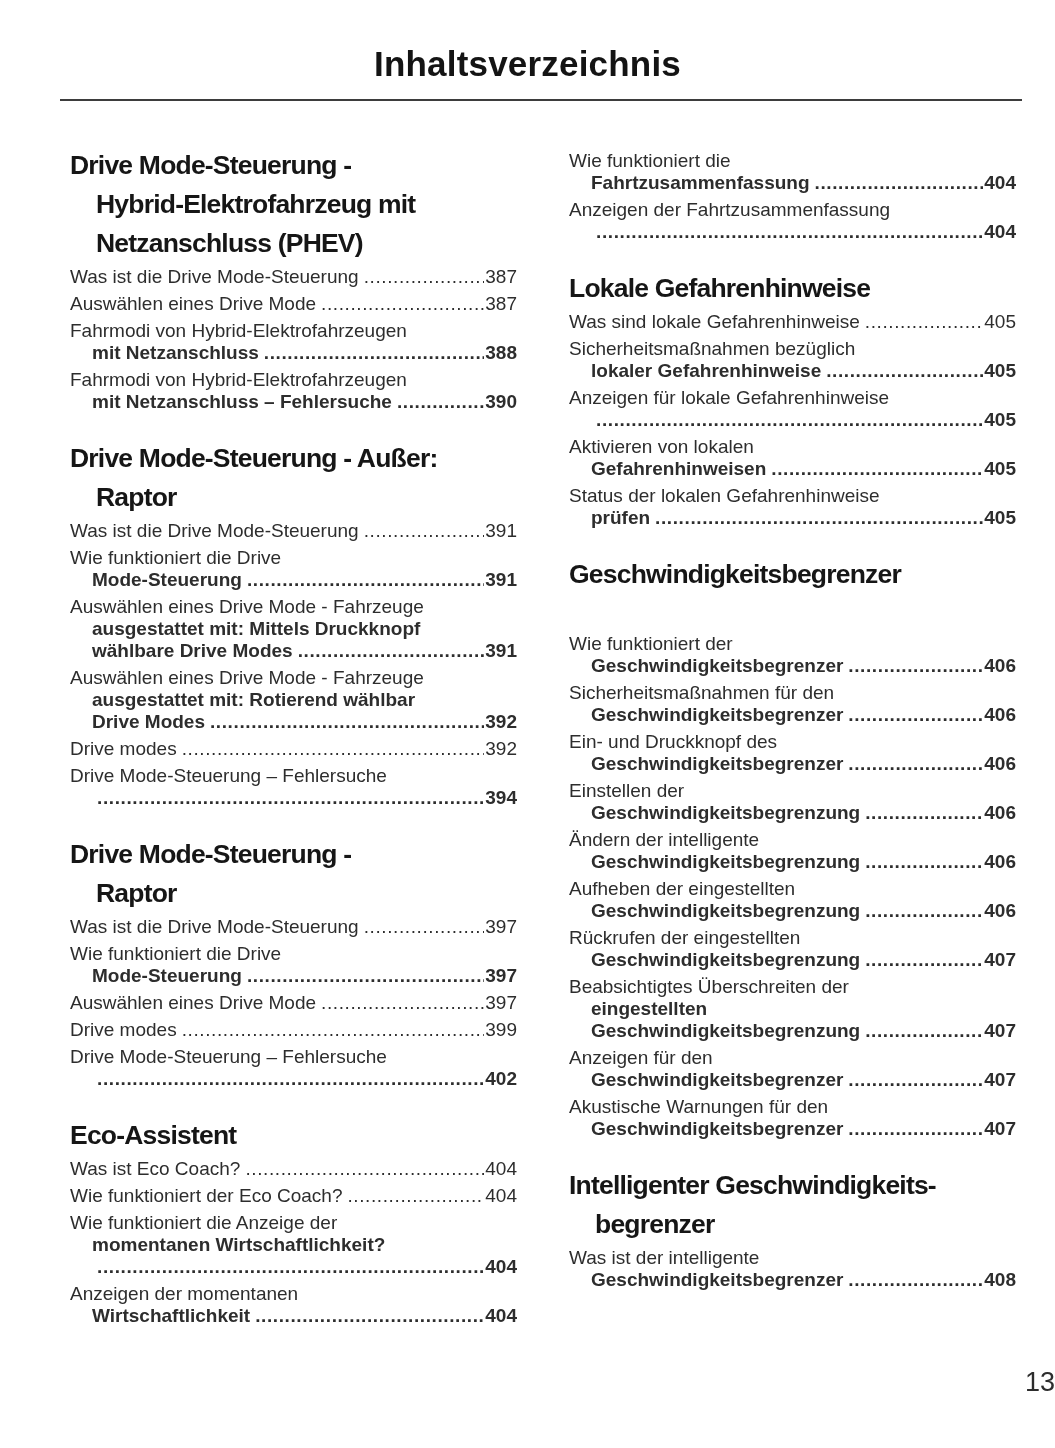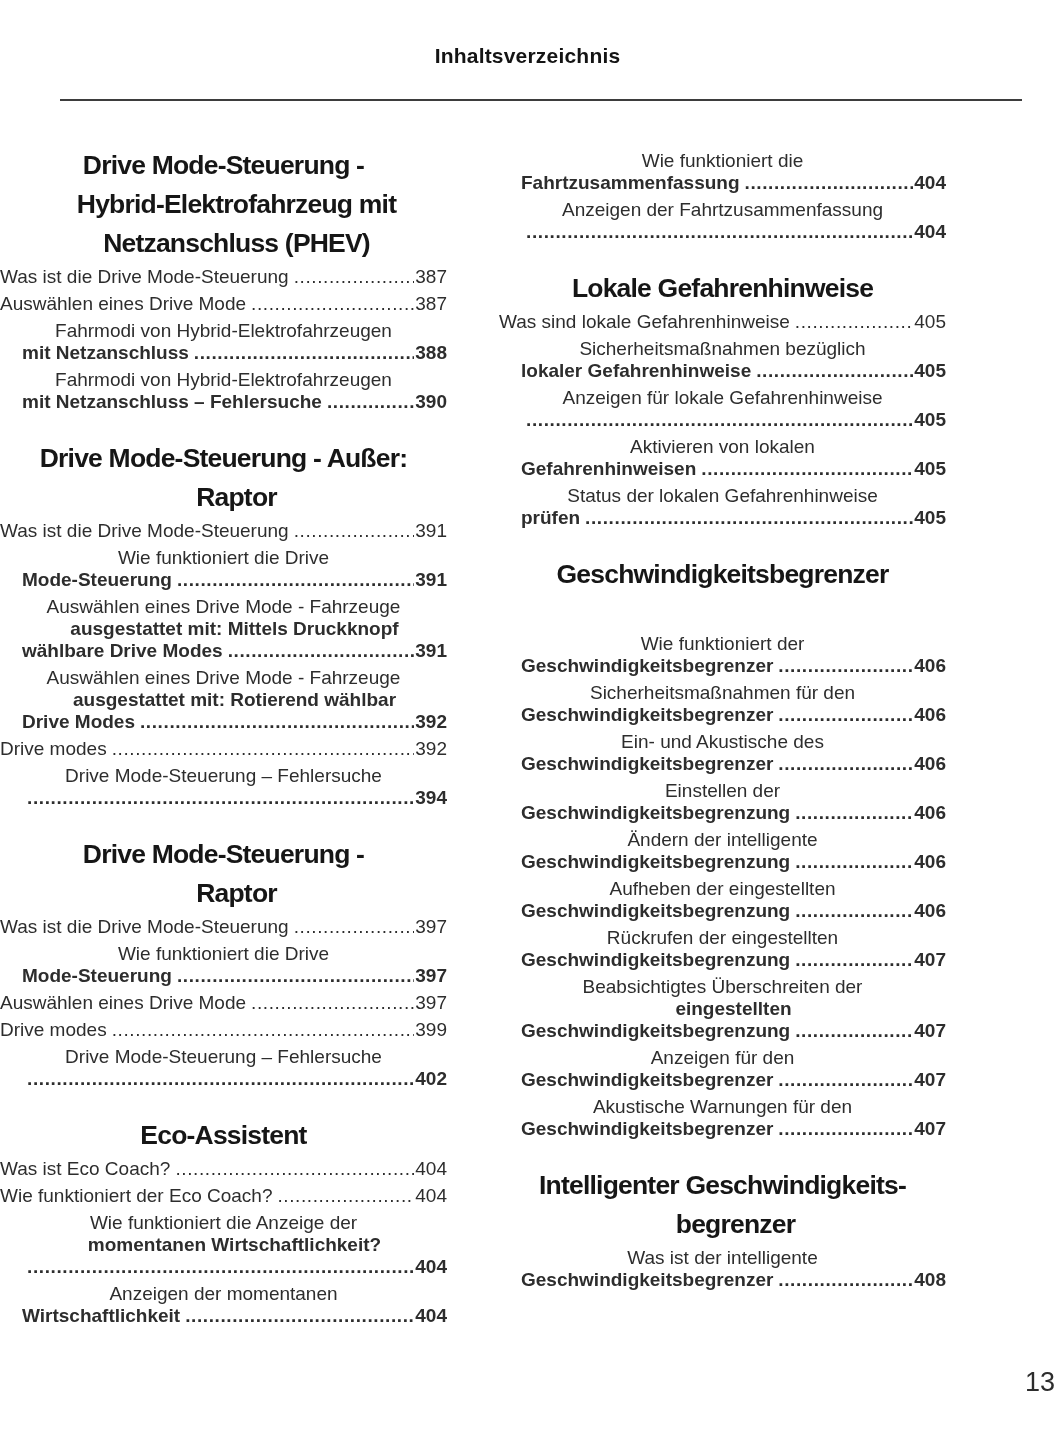--- a/index.html
+++ b/index.html
@@ -8,31 +8,31 @@
     background:#ffffff;
     font-family:"Liberation Sans", sans-serif;
     color:#2d2d2d;
     position:relative;
     overflow:hidden;
   }
   .header{position:relative;height:150px;}
   .page-title{
     position:absolute;top:44px;left:0;right:0;
     text-align:center;
-    font-size:21px;font-weight:bold;color:#141414;
+    font-size:35px;font-weight:bold;color:#141414;
     letter-spacing:0.2px;
   }
   .rule{
     position:absolute;top:99px;left:60px;right:33px;
     height:2px;background:#3d3d3d;
   }
   .columns{
     display:flex;
+    padding-left:70px;
     gap:52px;
-    text-align:center;
   }
   .column{width:447px;flex:0 0 447px;}
   .sec-heading{
     font-size:26.5px;font-weight:800;color:#161616;
     line-height:30px;
     letter-spacing:-0.8px;
     margin:30px 0 8px 0;
   }
   .column .sec-heading:first-child{margin-top:0;}
   .sec-heading.big-gap{margin-bottom:44px;}
@@ -311,21 +311,21 @@
       </div>
       <div class="entry">
         <div class="entry-line">Sicherheitsmaßnahmen für den</div>
         <div class="entry-line cont last">
           <span class="t">Geschwindigkeitsbegrenzer</span>
           <span class="dots"></span>
           <span class="pg">406</span>
         </div>
       </div>
       <div class="entry">
-        <div class="entry-line">Ein- und Akustische des</div>
+        <div class="entry-line">Ein- und Druckknopf des</div>
         <div class="entry-line cont last">
           <span class="t">Geschwindigkeitsbegrenzer</span>
           <span class="dots"></span>
           <span class="pg">406</span>
         </div>
       </div>
       <div class="entry">
         <div class="entry-line">Einstellen der</div>
         <div class="entry-line cont last">
           <span class="t">Geschwindigkeitsbegrenzung</span>

